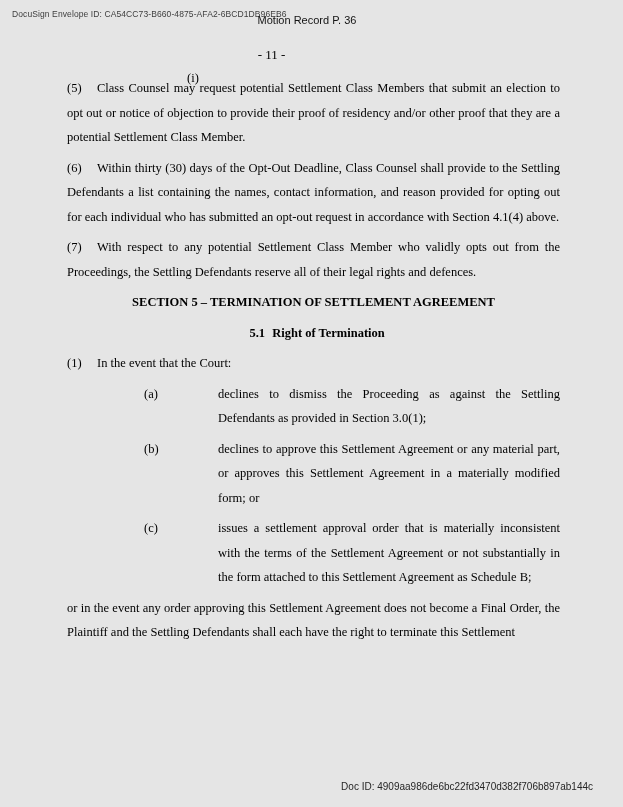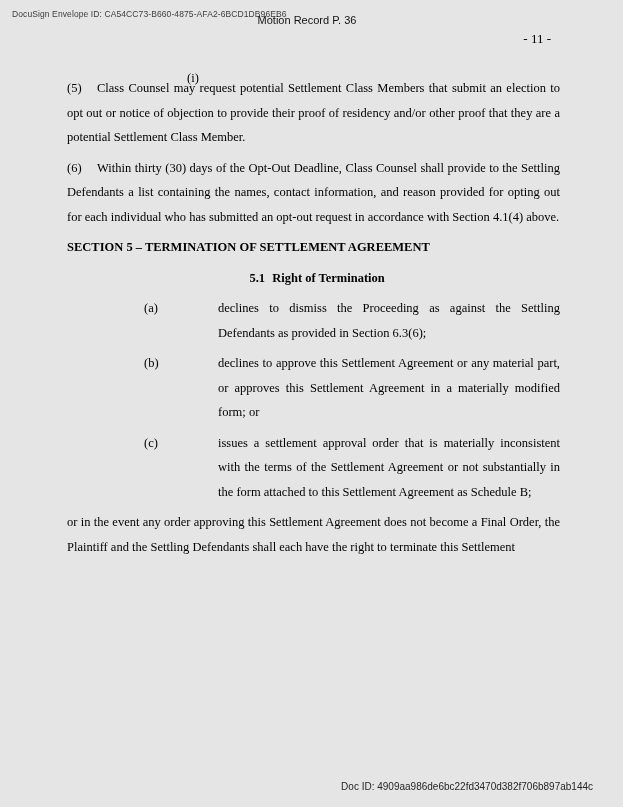--- a/index.html
+++ b/index.html
@@ -17,37 +17,37 @@
     font-size:8.5px; color:#3d3d3d;
     letter-spacing:0.1px;
   }
   .stamp {
     position:absolute; top:14px; left:0; width:614px;
     text-align:center;
     font-family:"Liberation Sans", sans-serif;
     font-size:11px; color:#131313;
   }
   .page-num {
-    position:absolute; top:31px; left:0; width:543px;
-    text-align:right;
-    font-size:13px; color:#000;padding-left:8px;
+    position:absolute; top:47px; left:0; width:543px;
+    text-align:center;
+    font-size:13px; color:#000;
   }
   .doc-body {
     position:absolute; top:66px; left:67px; width:493px;
     font-size:12.5px; line-height:24.5px;
   }
   .block { margin:0 0 6px 0; text-align:justify; }
   .block:last-child { margin-bottom:12px; }
   .item { position:relative; }
   .item.roman { padding-left:165px; margin-bottom:10px; }
   .item.roman .label { position:absolute; left:120px; top:0; }
   .item.alpha { padding-left:151px; }
   .item.alpha .label { position:absolute; left:77px; top:0; }
   .pnum { display:inline-block; width:30px; }
-  .heading { text-align:left; font-weight:bold; margin:0 0 6px 0; }
+  .heading { text-align:center; font-weight:bold; margin:0 0 6px 0; }
   .subhead { font-weight:bold; margin:0 0 6px 0; text-align:center; }
   .footer-docid {
     position:absolute; top:781px; right:30px;
     font-family:"Liberation Sans", sans-serif;
     font-size:10px; color:#262626;
   }
 </style>
 </head>
 <body>
 
@@ -65,32 +65,38 @@
 
 
     <div class="block">
       <span class="pnum">(5)</span><span>Class Counsel may request potential Settlement Class Members that submit an election to opt out or notice of objection to provide their proof of residency and/or other proof that they are a potential Settlement Class Member.</span>
     </div>
 
     <div class="block">
       <span class="pnum">(6)</span><span>Within thirty (30) days of the Opt-Out Deadline, Class Counsel shall provide to the Settling Defendants a list containing the names, contact information, and reason provided for opting out for each individual who has submitted an opt-out request in accordance with Section 4.1(4) above.</span>
     </div>
 
+    <div class="block">
+      <span class="pnum">(7)</span><span>With respect to any potential Settlement Class Member who validly opts out from the Proceedings, the Settling Defendants reserve all of their legal rights and defences.</span>
+    </div>
 
 
     <div class="heading">SECTION 5 – TERMINATION OF SETTLEMENT AGREEMENT</div>
 
     <div class="subhead">
       <span class="pnum">5.1</span><span>Right of Termination</span>
     </div>
 
+    <div class="block">
+      <span class="pnum">(1)</span><span>In the event that the Court:</span>
+    </div>
 
     <div class="block item alpha">
       <span class="label">(a)</span>
-      <span>declines to dismiss the Proceeding as against the Settling Defendants as provided in Section 6.3(6);</span>
+      <span>declines to dismiss the Proceeding as against the Settling Defendants as provided in Section 3.0(1);</span>
     </div>
 
     <div class="block item alpha">
       <span class="label">(b)</span>
       <span>declines to approve this Settlement Agreement or any material part, or approves this Settlement Agreement in a materially modified form; or</span>
     </div>
 
     <div class="block item alpha">
       <span class="label">(c)</span>
       <span>issues a settlement approval order that is materially inconsistent with the terms of the Settlement Agreement or not substantially in the form attached to this Settlement Agreement as Schedule B;</span>

